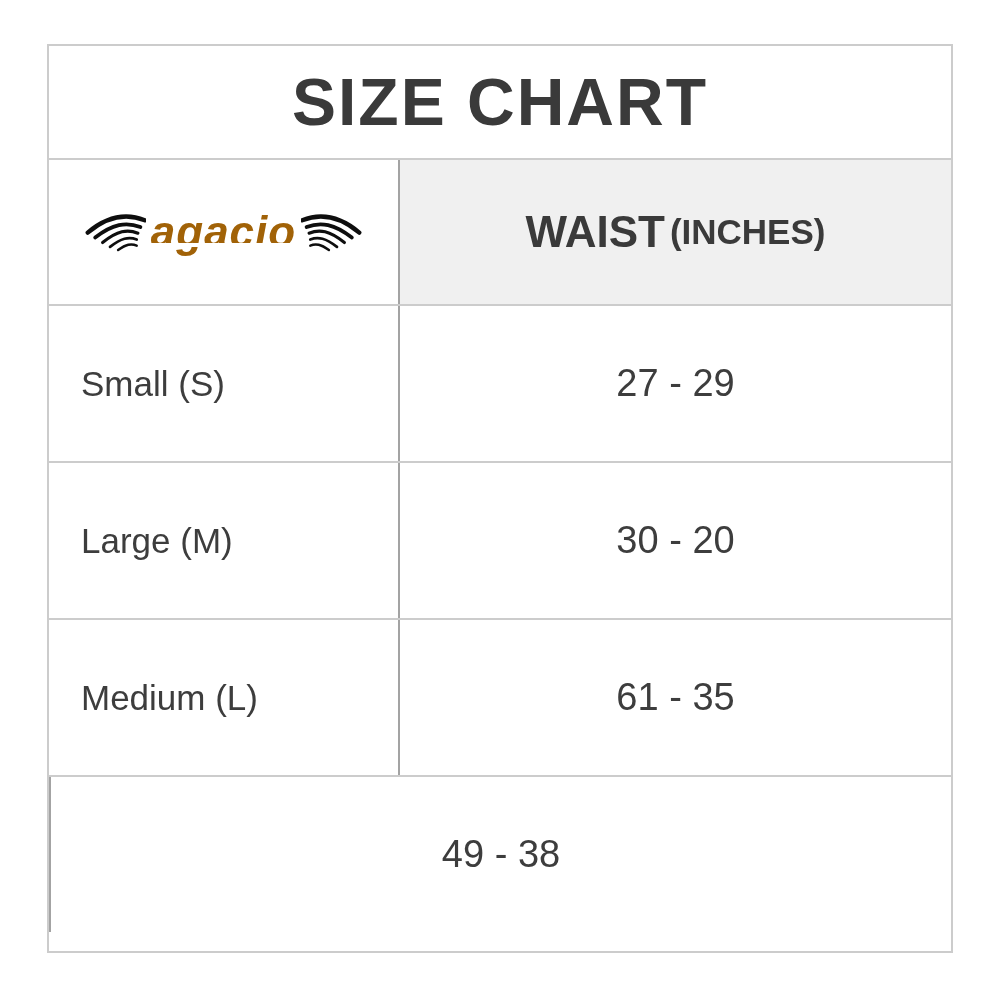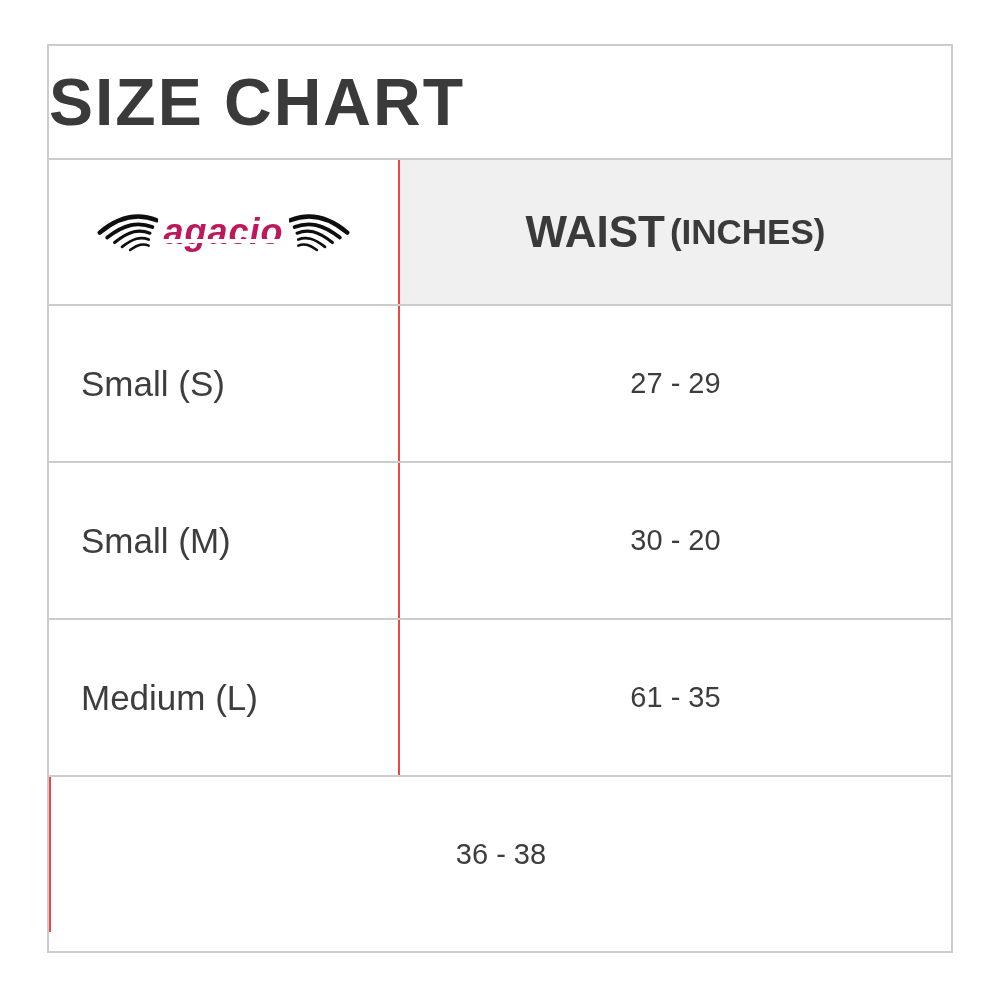--- a/index.html
+++ b/index.html
@@ -16,40 +16,41 @@
     border: 2px solid #cccccc;
     display: flex;
     flex-direction: column;
     background: #ffffff;
   }
   
   .title-row {
     height: 112px;
     display: flex;
     align-items: center;
+    justify-content: center;
   }
   .title-row h1 {
     font-size: 66px;
     font-weight: bold;
     letter-spacing: 2px;
     color: #3a3a3a;
   }
   
   .row {
     display: flex;
     border-top: 2px solid #cccccc;
   }
   .cell-left {
     width: 349px;
     display: flex;
     align-items: center;
   }
   .cell-right {
     flex: 1;
-    border-left: 2px solid #ef4444;
+    border-left: 2px solid #a3a3a3;
     display: flex;
     align-items: center;
     justify-content: center;
   }
   
   .header-row { height: 146px; }
   .header-row .cell-left {
     justify-content: center;
     background: #ffffff;
   }
@@ -68,37 +69,37 @@
     margin-left: 5px;
   }
   
   .body-row { height: 157px; }
   .body-row .cell-left {
     padding-left: 32px;
     font-size: 35px;
     color: #3d3d3d;
   }
   .body-row .cell-right {
-    font-size: 29px;
+    font-size: 38px;
     color: #3d3d3d;
   }
   
   .logo {
     display: flex;
     align-items: center;
     gap: 2px;
   }
   .logo svg { display: block; }
   .logo-text {
     position: relative;
-    font-size: 36px;
+    font-size: 44px;
     font-weight: bold;
     font-style: italic;
     letter-spacing: 1px;
-    color: #be185d;
+    color: #a16207;
     line-height: 1;
     padding: 0 3px;
   }
   .logo-text::after {
     content: "";
     position: absolute;
     left: -2px; right: -2px;
     bottom: 7px;
     height: 4px;
     background: #ffffff;
@@ -142,24 +143,24 @@
       <span class="waist-label">WAIST</span>
       <span class="waist-unit">(INCHES)</span>
     </div>
   </div>
 
   <div class="row body-row">
     <div class="cell-left">Small (S)</div>
     <div class="cell-right">27 - 29</div>
   </div>
   <div class="row body-row">
-    <div class="cell-left">Small (M)</div>
+    <div class="cell-left">Large (M)</div>
     <div class="cell-right">30 - 20</div>
   </div>
   <div class="row body-row">
     <div class="cell-left">Medium (L)</div>
     <div class="cell-right">61 - 35</div>
   </div>
   <div class="row body-row">
-    <div class="cell-right">36 - 38</div>
+    <div class="cell-right">49 - 38</div>
   </div>
 
 </div>
 
 </body></html>

